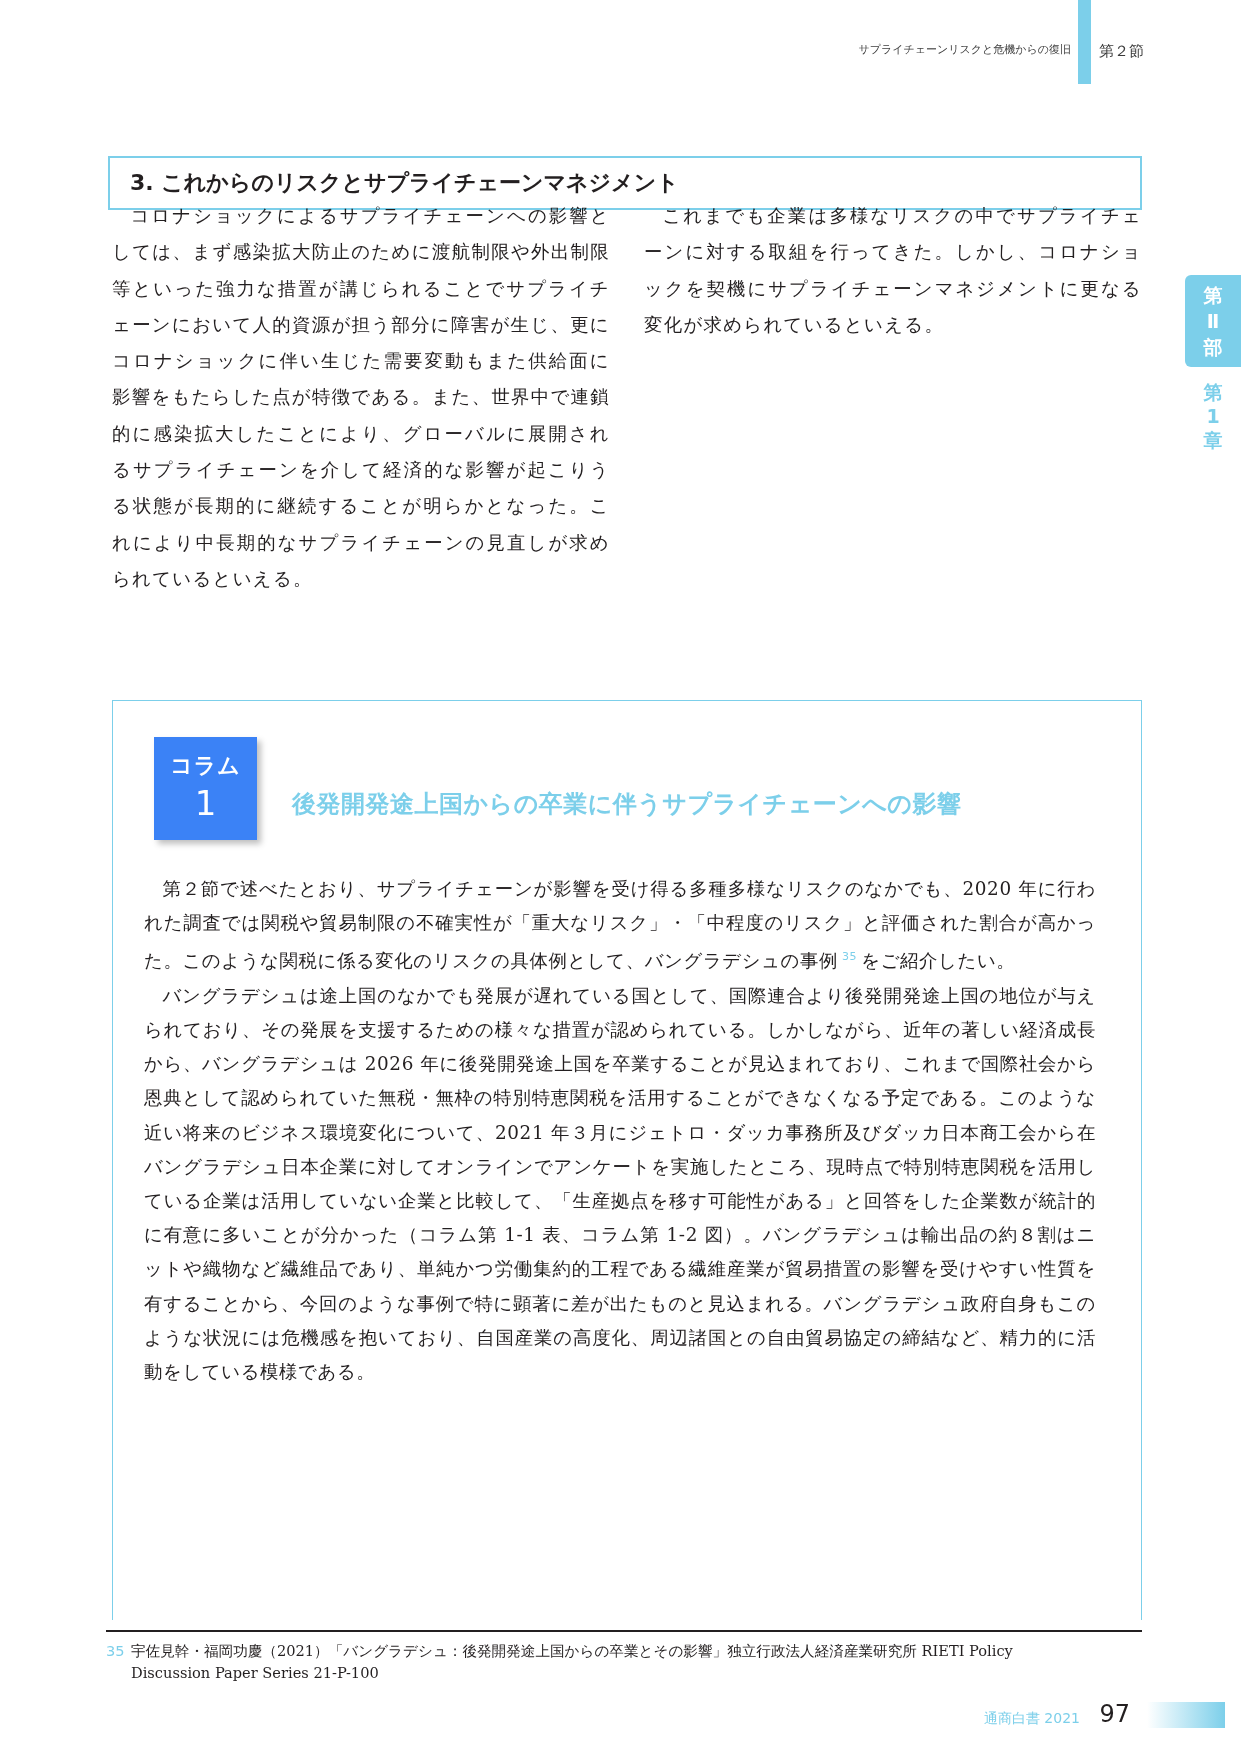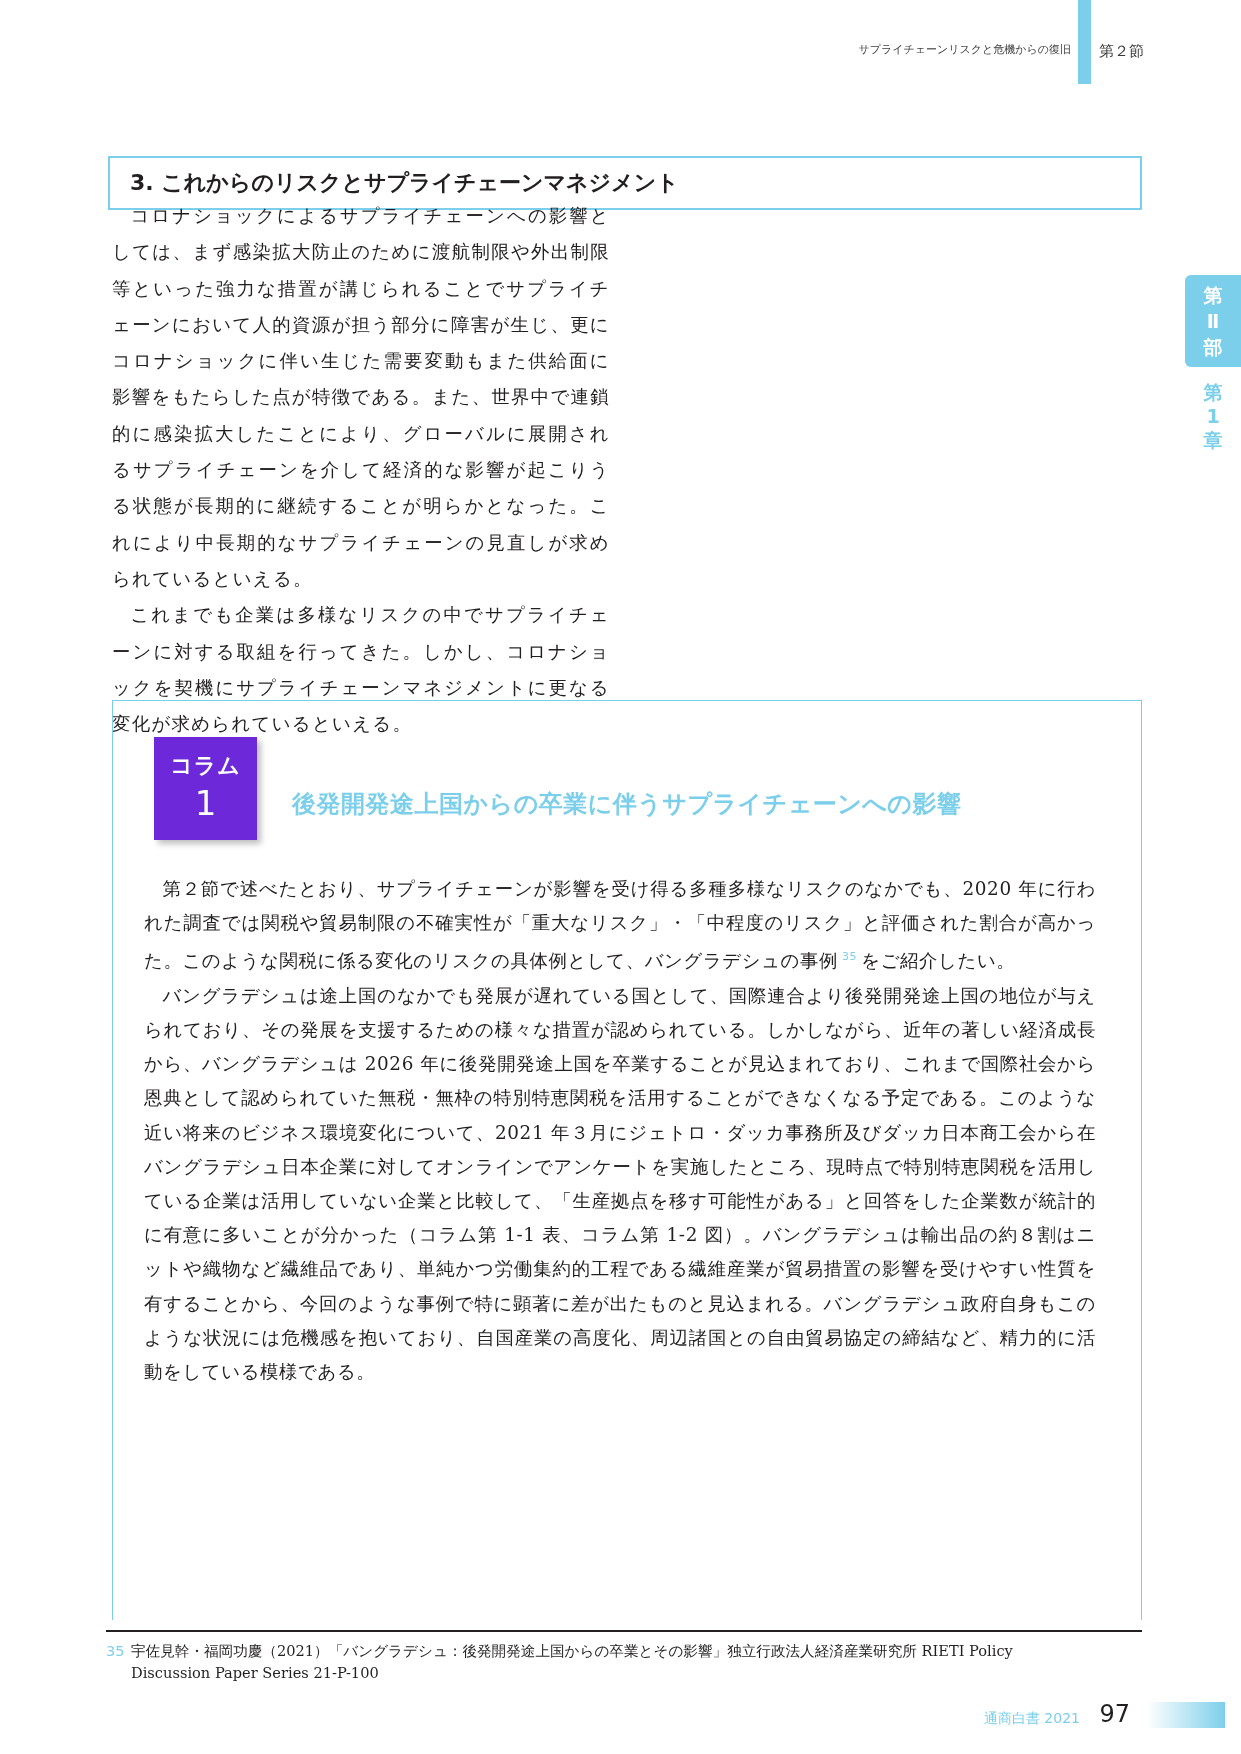--- a/index.html
+++ b/index.html
@@ -31,32 +31,32 @@
       position: absolute; left: 1185px; top: 380px; width: 56px; height: 80px;
       color: #7ccfea; font-family: "DejaVu Sans", sans-serif; font-size: 19px; font-weight: bold;
       display: flex; flex-direction: column; align-items: center; line-height: 24px;
     }
     .section-heading {
       position: absolute; left: 108px; top: 136px; width: 1034px; height: 54px;
       border: 2px solid #7ccfea; box-sizing: border-box; display: flex; align-items: center;
       padding-left: 20px; font-family: "DejaVu Sans", sans-serif; font-size: 22px; font-weight: bold; color: #231f20; margin-top: 20px;
     }
     .two-col {
-      position: absolute; top: 198px; left: 112px; width: 1030px; display: flex; justify-content: space-between; flex-direction: column;
+      position: absolute; top: 198px; left: 112px; width: 1030px; display: flex; justify-content: space-between;
     }
     .col { width: 498px; font-size: 18.4px; line-height: 36.3px; letter-spacing: 1.3px; text-align: justify; }
     .col p { margin: 0; text-indent: 1em; }
     .col p.cont { text-indent: 0; }
     .column-box {
       position: absolute; left: 112px; top: 700px; width: 1030px; height: 920px;
       border: 1.5px solid #7ccfea; border-bottom: none; box-sizing: border-box;
     }
     .column-badge {
       position: absolute; left: 154px; top: 737px; width: 103px; height: 103px;
-      background: #6d28d9; box-shadow: 4px 4px 6px rgba(0,0,0,0.25);
+      background: #3b82f6; box-shadow: 4px 4px 6px rgba(0,0,0,0.25);
       color: #fff; font-family: "DejaVu Sans", sans-serif; text-align: center;
     }
     .badge-label { display: block; font-size: 22px; font-weight: bold; margin-top: 14px; letter-spacing: 1px; }
     .badge-number { display: block; font-size: 34px; margin-top: 2px; }
     .column-title {
       position: absolute; left: 292px; top: 788px; font-family: "DejaVu Sans", sans-serif;
       font-size: 24px; font-weight: bold; color: #7ccfea; white-space: nowrap; letter-spacing: 0.5px;
     }
     .column-body {
       position: absolute; left: 144px; top: 872px; width: 952px;

